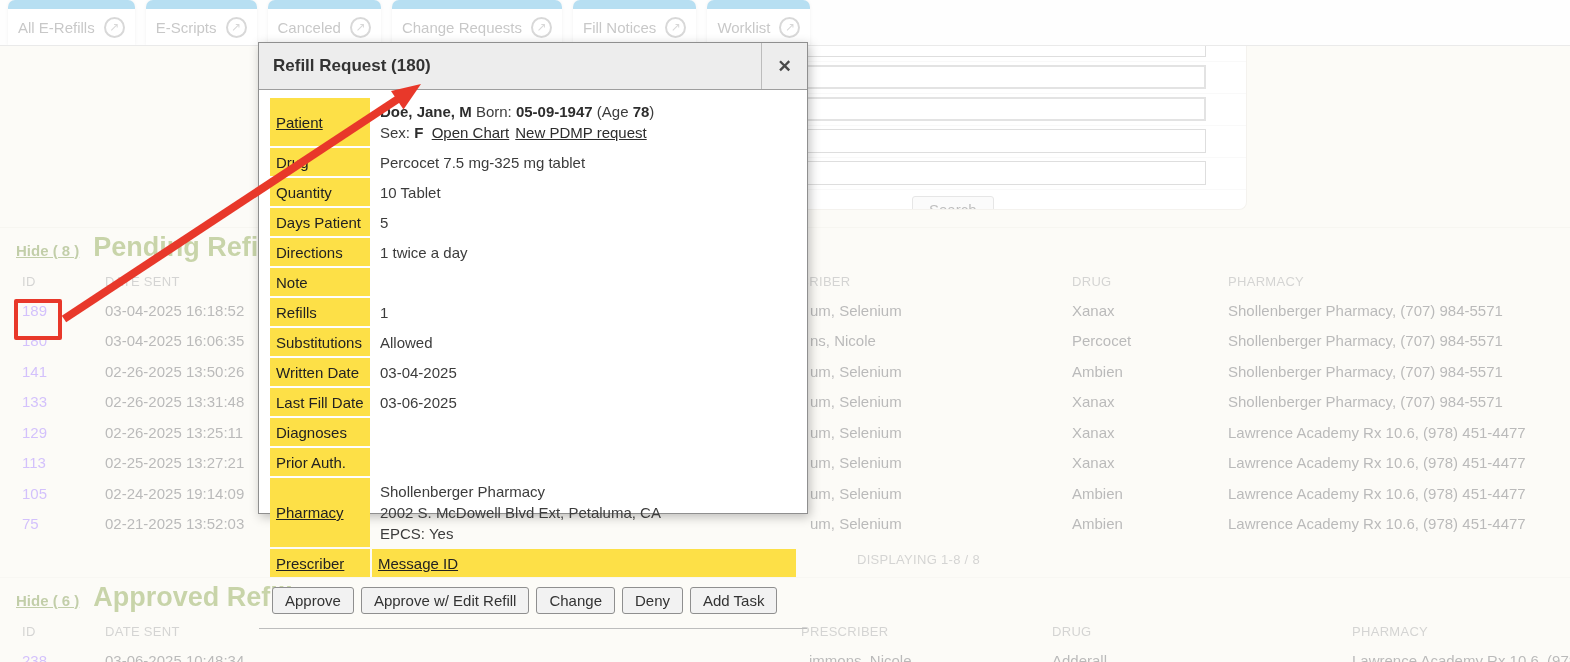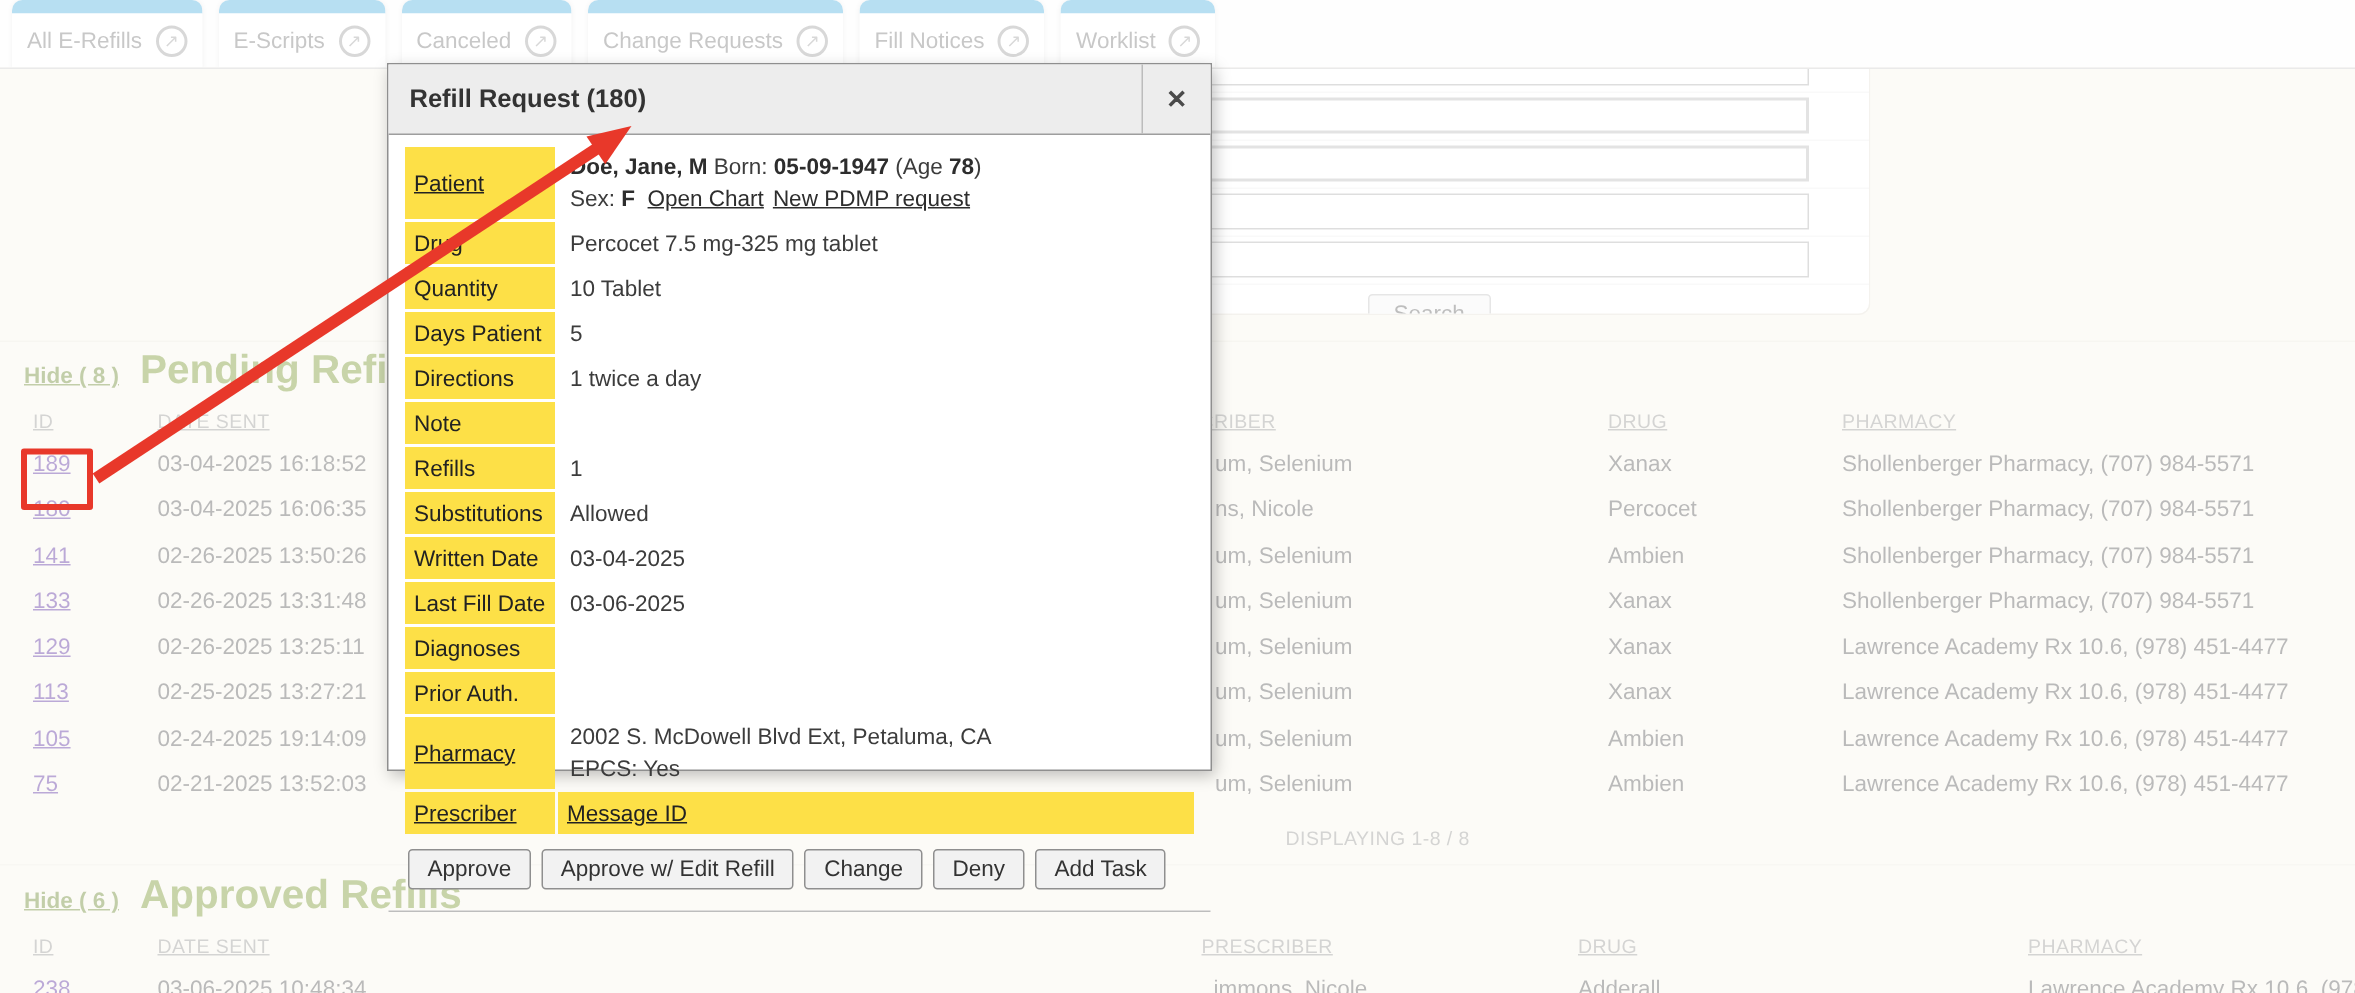--- a/index.html
+++ b/index.html
@@ -43,22 +43,22 @@
   .section-divider { position:absolute; left:0; top:181px; width:1570px; border-top:1px solid #ebe7db; }
 
   
   .refill-section { position:absolute; left:0; width:1570px; }
   .section-head { display:flex; align-items:baseline; gap:14px; padding-left:16px; }
   .hide-link { font-size:15px; font-weight:bold; color:#5f7f1f; text-decoration:underline; white-space:nowrap;margin-top:31px; }
   .section-title { font-size:27px; font-weight:bold; color:#6f8f1f; white-space:nowrap; }
   .grid-row { display:grid; grid-template-columns:83px 658px 309px 156px auto; padding-left:22px;
     align-items:center; height:30.5px; font-size:15px; color:#4a4a4a; white-space:nowrap; }
   .grid-row.b2 { grid-template-columns:83px 696px 251px 300px auto; }
-  .col-header { font-size:13px; color:#8f8f8b; text-decoration:underline; letter-spacing:0.3px; }
-  .id-link { color:#4c1d95; text-decoration:underline; }
+  .col-header { font-size:13px; color:#8f8f8b; letter-spacing:0.3px; }
+  .id-link { color:#8b5cf6; }
   .presc-frag { padding-left:47px; }
   .presc-frag-b { padding-left:8px; }
   .table-footer { padding-left:857px; padding-top:13px; font-size:13px; color:#8f8f8b; letter-spacing:0.3px; }
   .table-endline { margin-top:10px; border-top:1px solid #eceadf; }
 
   
   .fade-overlay { position:absolute; inset:0; background:rgba(255,255,255,0.62); z-index:5; pointer-events:none; }
 
   
   .highlight-box { position:absolute; left:14px; top:299px; width:48px; height:41px;
@@ -374,20 +374,21 @@
         <div class="d-value">
           <span></span>
         </div>
       </div>
     <div class="detail-table" style="margin-top:2px;">
 
       <div class="d-label link">
           <span>Pharmacy</span>
         </div>
       <div class="d-value">
+        <div>Shollenberger Pharmacy</div>
         <div>2002 S. McDowell Blvd Ext, Petaluma, CA</div>
         <div>EPCS: Yes</div>
       </div>
 
       <div class="d-label link">
           <span>Prescriber</span>
         </div>
 
       <div class="d-label link">
           <span>Message ID</span>

